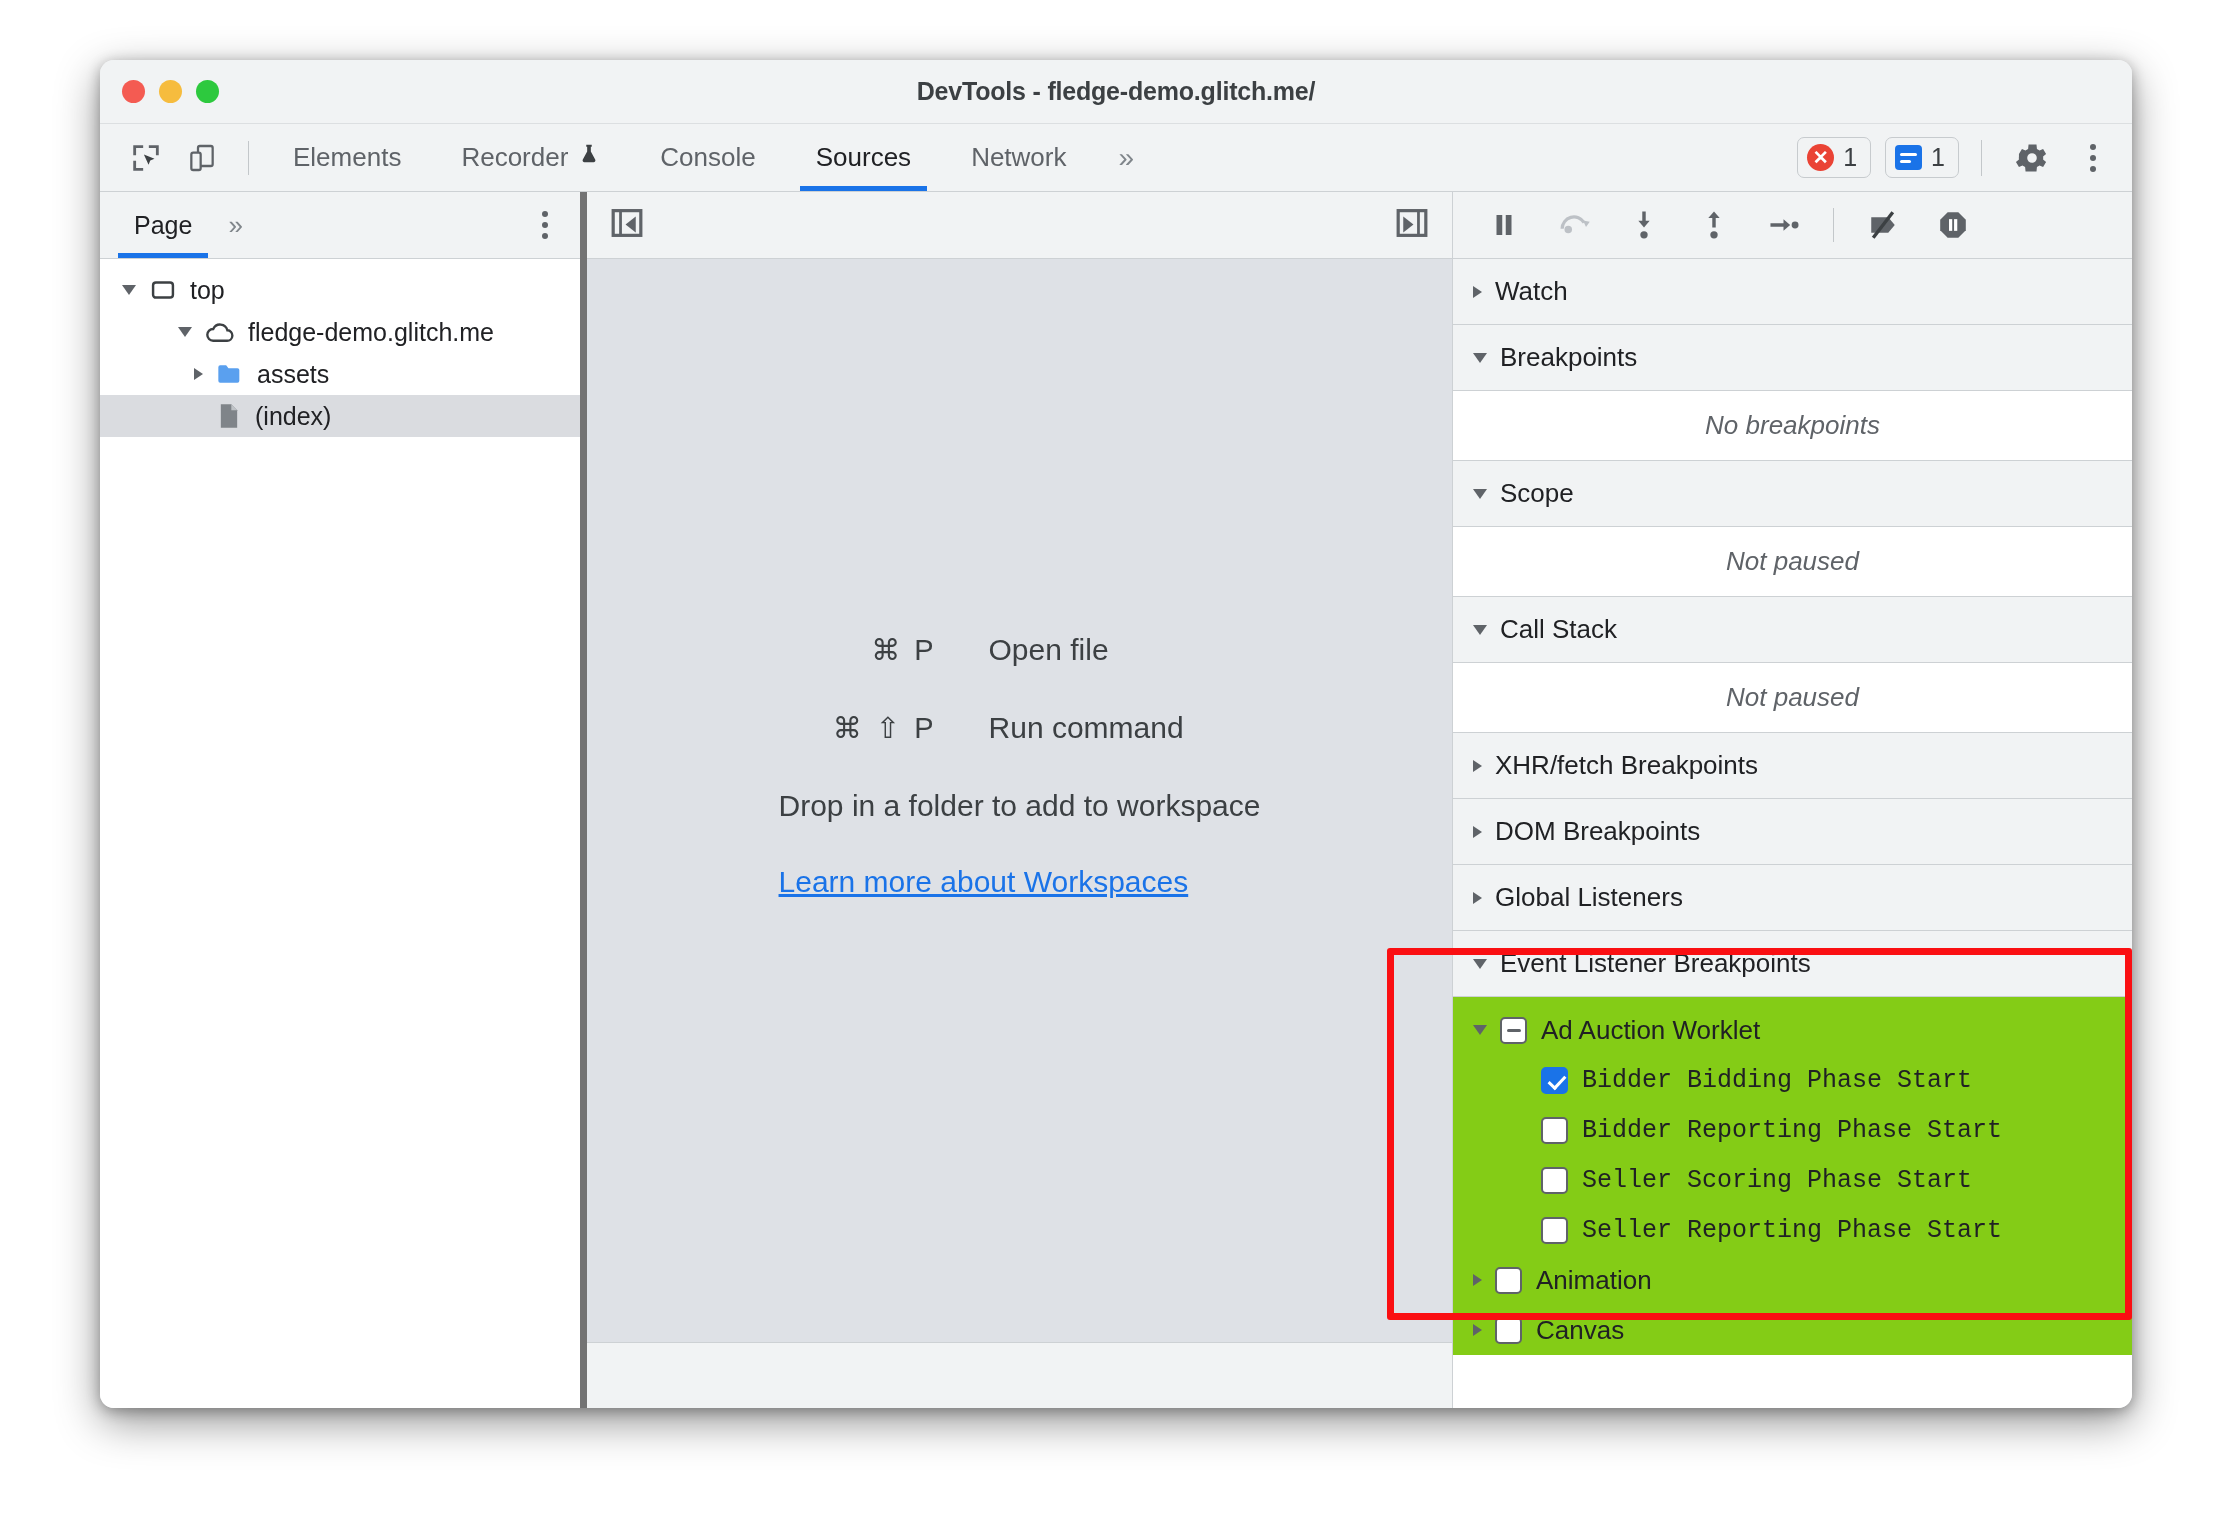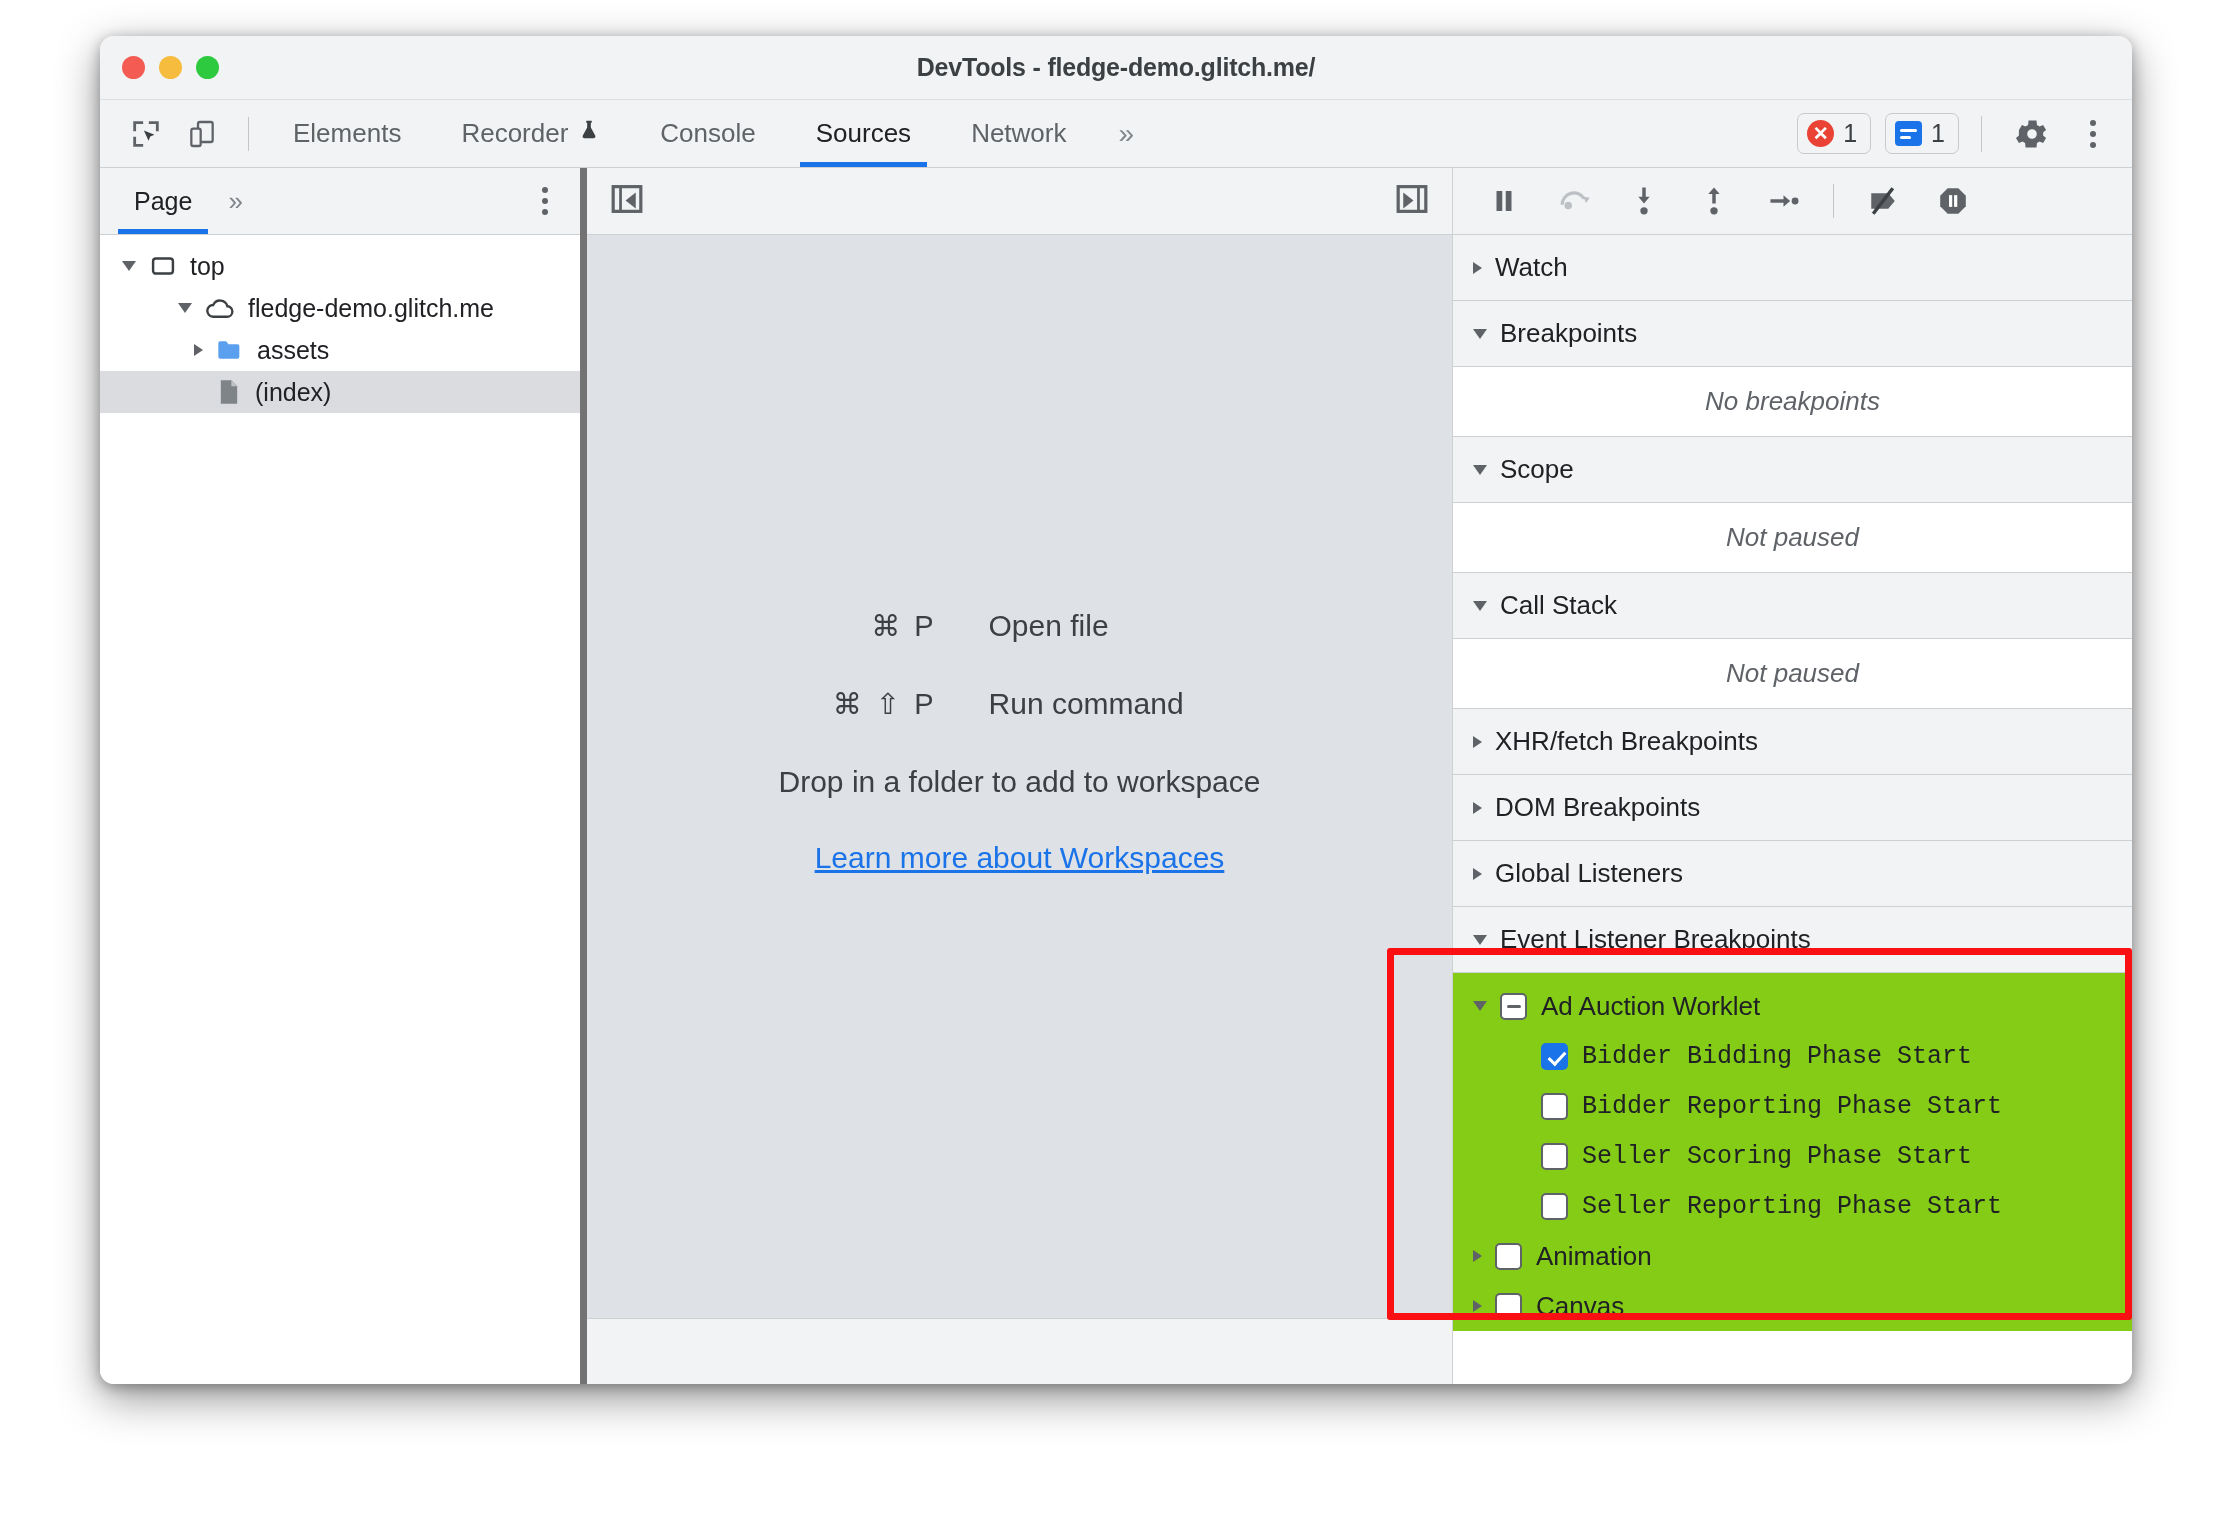--- a/index.html
+++ b/index.html
@@ -7,21 +7,21 @@
     width: 2232px; height: 1532px;
     background: #ffffff;
     font-family: "Liberation Sans", sans-serif;
     overflow: hidden;
   }
   #stage { position: relative; width: 2232px; height: 1532px; background: #fff; }
 
   
   .window {
     position: absolute;
-    left: 100px; top: 36px;
+    left: 100px; top: 60px;
     width: 2032px; height: 1348px;
     background: #f1f3f4;
     border-radius: 14px;
     box-shadow: 0 14px 44px rgba(0,0,0,.42), 0 3px 14px rgba(0,0,0,.30);
     overflow: hidden;
     display: flex; flex-direction: column;
   }
 
   
   .titlebar {
@@ -136,21 +136,21 @@
     display: flex; align-items: center; justify-content: space-between;
     padding: 0 22px;
   }
   .ed-body { flex: 1; display: flex; flex-direction: column; align-items: center; justify-content: center; gap: 0; position: relative; }
   .ed-inner { margin-top: -70px; }
   .sc-row { display: flex; align-items: center; margin-bottom: 44px; }
   .sc-keys { width: 210px; text-align: right; font-size: 29px; color: #3c4043; padding-right: 52px; letter-spacing: 3px; }
   .sc-label { font-size: 30px; color: #3c4043; }
   .drop { font-size: 30px; color: #3c4043; text-align: center; margin-top: 12px; }
   .wslink {
-    display: block; text-align: center; margin-top: 42px;
+    display: block; margin-top: 42px;
     font-size: 30px; color: #1a73e8; text-decoration: underline;
   }
   .ed-foot { height: 66px; flex: 0 0 66px; background: #f1f3f4; border-top: 1px solid #cdd1d4; }
 
   
   .side { width: 680px; flex: 0 0 680px; background: #fff; display: flex; flex-direction: column; border-left: 1px solid #cdd1d4; }
   .dbg-bar {
     height: 67px; flex: 0 0 67px; background: #f1f3f4; border-bottom: 1px solid #cdd1d4;
     display: flex; align-items: center; padding: 0 18px; gap: 4px;
   }

